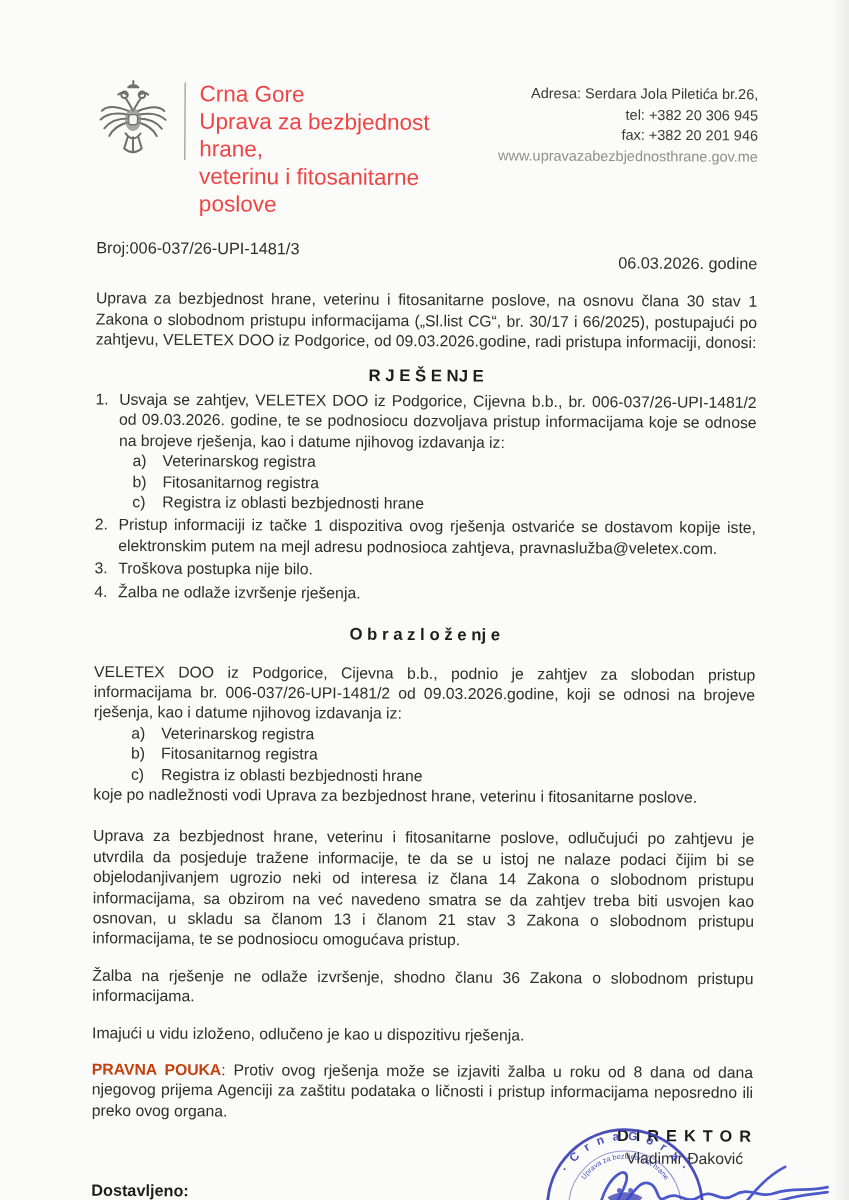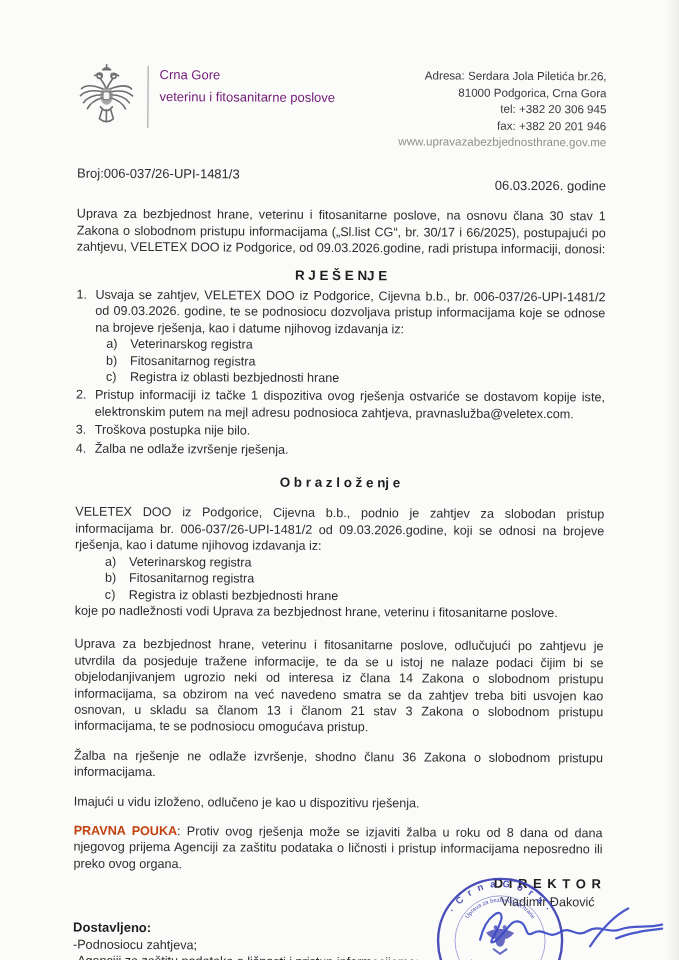--- a/index.html
+++ b/index.html
@@ -19,21 +19,21 @@
     pointer-events:none;
   }
   .content{
     position:absolute;left:78px;right:72px;top:0;
     transform:rotate(0.3deg);transform-origin:50% 0;
   }
   
   .hdr{display:flex;align-items:flex-start;margin-top:64px;}
   .logo{flex:0 0 auto;}
   .vline{width:1px;background:#9a9a9a;height:62px;margin:3px 11px 0 12px;}
-  .org{font-size:13px;line-height:22px;padding-top:1px;color:#701a75;}
+  .org{font-size:18px;line-height:22px;padding-top:1px;color:#ef4444;}
   .addr{margin-left:auto;text-align:right;font-size:11.6px;line-height:16.6px;padding-top:3px;color:#3a3a3a;}
   .addr .web{color:#8f8f8d;}
   
   .refrow{display:flex;justify-content:space-between;margin-top:17px;font-size:13px;}
   .refrow .date{padding-top:10px;}
   
   .p{margin:14px 0 0 0;text-align:justify;}
   .tight{margin-top:0;}
   .h{margin:11px 0 4px 0;text-align:center;font-size:13.4px;font-weight:bold;color:#1d1d1d;}
   .b{font-weight:bold;color:#c2410c;}
@@ -75,25 +75,25 @@
             <path d="M33 26 Q48 20 54 26 M33 29 Q48 26 55 33 M33 32 Q46 32 52 40 M33 35 Q44 38 48 46"></path>
             <ellipse cx="29" cy="33" rx="6.5" ry="9" fill="#8a8a8a" stroke="none" opacity="0.75"></ellipse>
             <rect x="25.5" y="29" width="7" height="8" rx="2" fill="#f4f4f2" stroke="#6e6e6e" stroke-width="1"></rect>
             <path d="M23 44 Q29 52 35 44 M25 46 L22 56 M29 47 V58 M33 46 L36 56 M22 56 Q29 62 36 56"></path>
           </g>
         </svg>
       </div>
       <div class="vline"></div>
       <div class="org">
         <div>Crna Gore</div>
+        <div>Uprava za bezbjednost hrane,</div>
         <div>veterinu i fitosanitarne poslove</div>
       </div>
       <div class="addr">
         <div>Adresa: Serdara Jola Piletića br.26,</div>
-        <div>81000 Podgorica, Crna Gora</div>
         <div>tel: +382 20 306 945</div>
         <div>fax: +382 20 201 946</div>
         <div class="web">www.upravazabezbjednosthrane.gov.me</div>
       </div>
     </div>
 
     <div class="refrow">
       <div>Broj:006-037/26-UPI-1481/3</div>
       <div class="date">06.03.2026. godine</div>
     </div>

